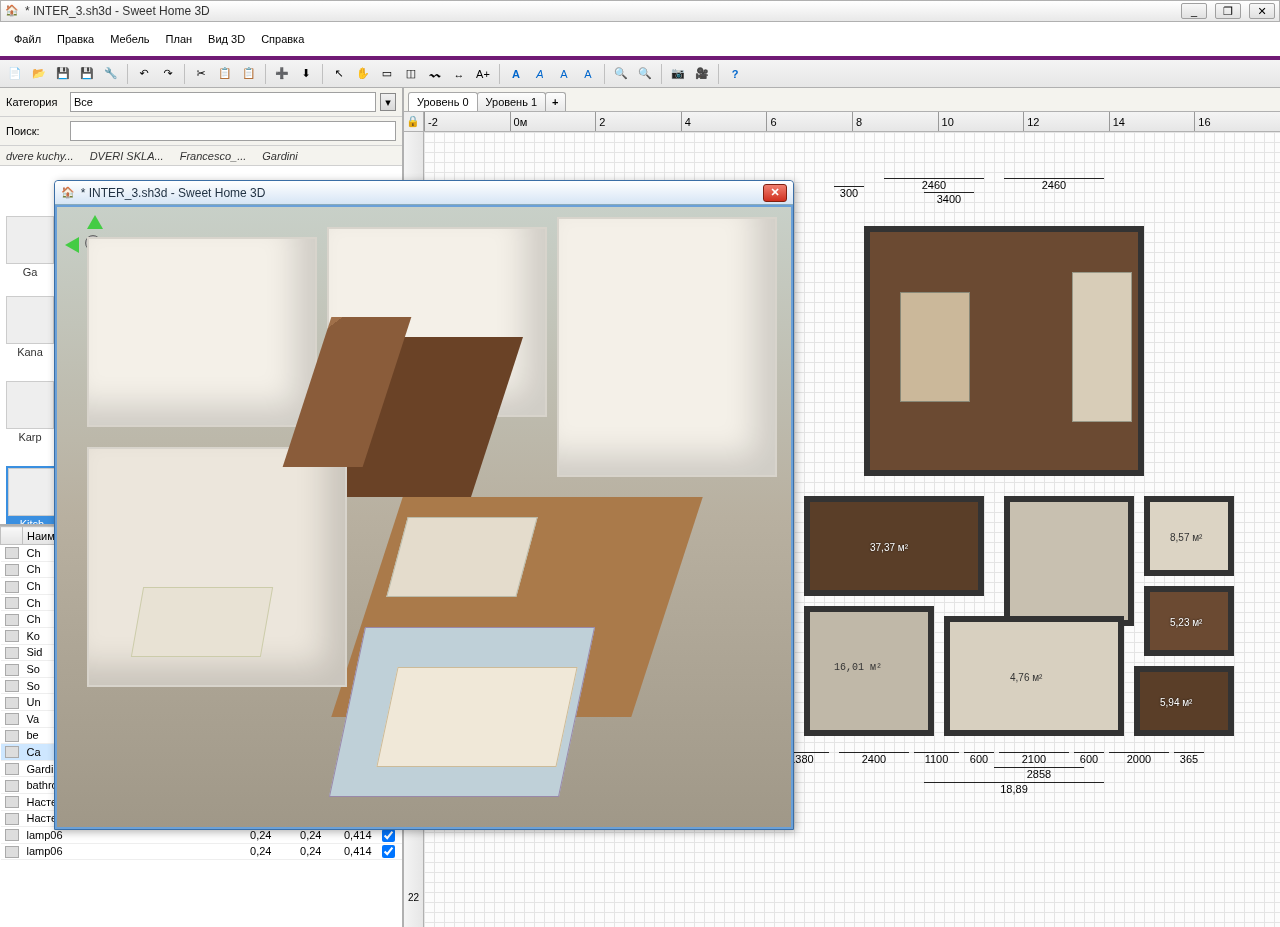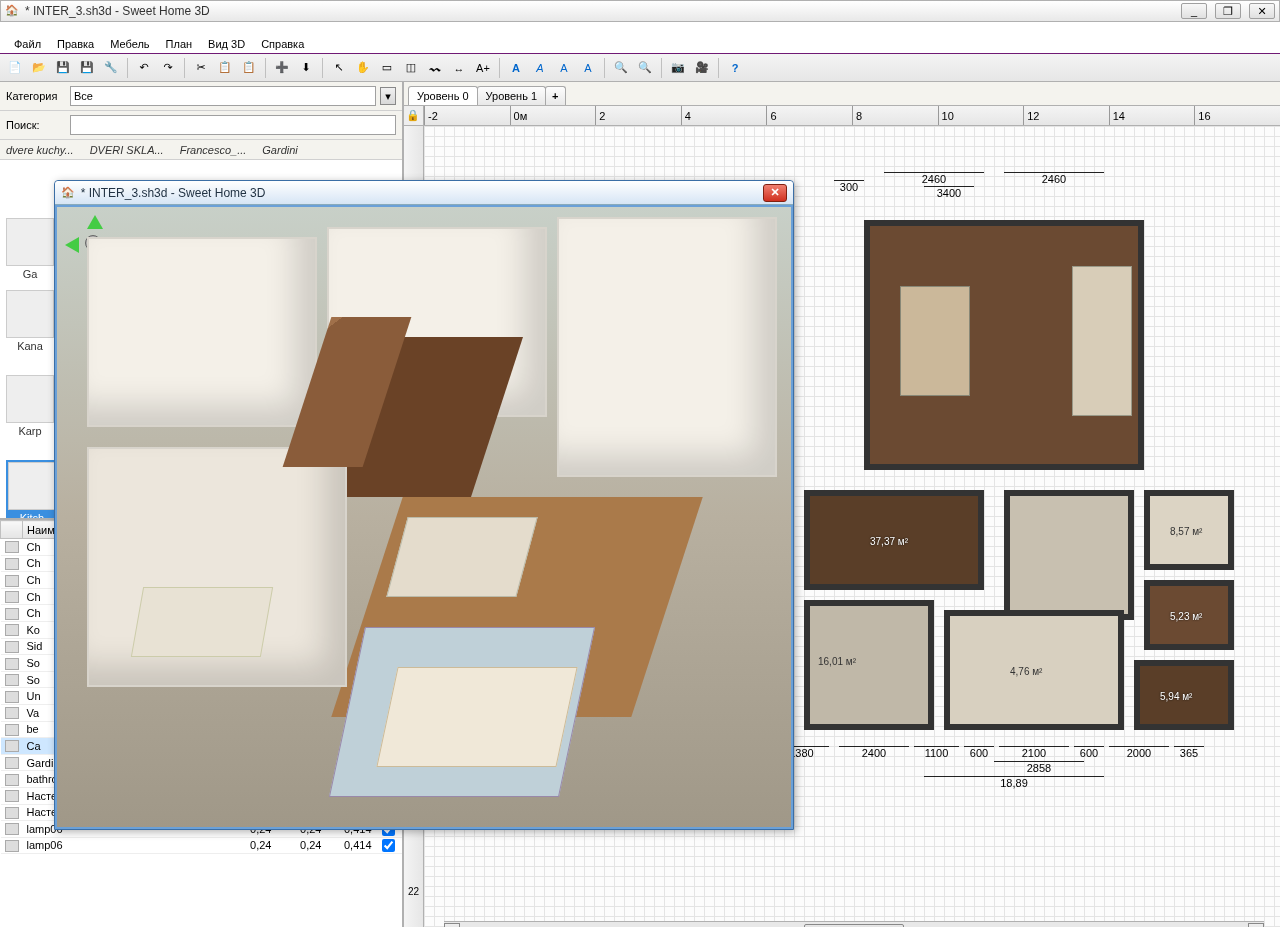--- a/index.html
+++ b/index.html
@@ -1,21 +1,21 @@
 <!DOCTYPE html>
 <html><head>
 <meta charset="utf-8">
 <style>
 * { margin: 0; padding: 0; box-sizing: border-box; font-family: Tahoma, Arial, sans-serif; font-size: 11px; }
 body { background: #ece9d8; overflow: hidden; width: 1280px; height: 927px; }
 .titlebar { height: 22px; background: linear-gradient(#fff,#e8e8e8); border: 1px solid #b0b0b0; display: flex; align-items: center; padding: 0 4px; gap: 6px; }
 .titlebar .icon { width: 14px; height: 14px; }
 .titlebar .title { flex: 1; color: #333; font-size: 12px; }
 .titlebar .winbtn { width: 26px; height: 16px; border: 1px solid #a0a0a0; background: linear-gradient(#f8f8f8,#e0e0e0); border-radius: 2px; margin-left: 2px; display: flex; align-items: center; justify-content: center; cursor: pointer; }
-.menubar { height: 32px; background: #fff; border-bottom: 1px solid #701a75; display: flex; align-items: flex-end; padding: 0 6px; }
+.menubar { height: 38px; background: #fff; border-bottom: 4px solid #701a75; display: flex; align-items: center; padding: 0 6px; }
 .menubar .menu { padding: 3px 8px; cursor: pointer; }
 .toolbar { height: 28px; background: linear-gradient(#f4f4f4,#e6e6e6); border-bottom: 1px solid #b0b0b0; display: flex; align-items: center; padding: 0 4px; gap: 2px; }
 .tbtn { width: 22px; height: 22px; border: 1px solid transparent; display: flex; align-items: center; justify-content: center; cursor: pointer; border-radius: 2px; }
 .sep { width: 1px; height: 20px; background: #c0c0c0; margin: 0 3px; }
 .content { display: flex; height: calc(927px - 22px - 22px - 28px); }
 .leftpanel { width: 404px; border-right: 2px solid #b0b0b0; display: flex; flex-direction: column; background: #f4f3ee; }
 .filterrow { display: flex; align-items: center; padding: 4px 6px; gap: 4px; border-bottom: 1px solid #d0d0d0; }
 .filterrow label { min-width: 60px; }
 .filterrow select, .filterrow input { flex: 1; height: 20px; border: 1px solid #a0a0a0; padding: 1px 3px; }
 .dropdown-arrow { width: 16px; height: 18px; background: linear-gradient(#f0f0f0,#d8d8d8); border: 1px solid #888; display: flex; align-items: center; justify-content: center; cursor: pointer; }
@@ -153,21 +153,21 @@
       <input type="text" value="" style="">
     </div>
     <div class="cat-strip">
       <span>dvere kuchy...</span>
       <span>DVERI SKLA...</span>
       <span>Francesco_...</span>
       <span>Gardini</span>
     </div>
 
     <div class="catalog">
-      <div class="cat-item" style="left:6px;top:58px;">
+      <div class="cat-item" style="left:6px;top:50px;">
         <div class="thumb"></div>
         <div>Ga</div>
       </div>
       <div class="cat-item" style="left:6px;top:130px;">
         <div class="thumb"></div>
         <div>Kana</div>
       </div>
       <div class="cat-item" style="left:6px;top:215px;">
         <div class="thumb"></div>
         <div>Karp</div>
@@ -395,21 +395,21 @@
               <div class="room-label" style="left:60px;top:40px;">37,37 м²</div>
             </div>
           <div class="room r3"></div>
           <div class="room r4">
               <div class="room-label" style="left:20px;top:30px;color:#333;text-shadow:none;">8,57 м²</div>
             </div>
           <div class="room r5">
               <div class="room-label" style="left:20px;top:25px;">5,23 м²</div>
             </div>
           <div class="room r6">
-              <div class="room-label" style="left:8px;top:50px;color:#333;text-shadow:none;">16,01 м²</div>
+              <div class="room-label" style="left:24px;top:50px;color:#333;text-shadow:none;font-family:Liberation Mono, monospace;">16,01 м²</div>
             </div>
           <div class="room r7">
               <div class="room-label" style="left:60px;top:50px;color:#333;text-shadow:none;">4,76 м²</div>
             </div>
           <div class="room r8">
               <div class="room-label" style="left:20px;top:25px;">5,94 м²</div>
             </div>
 
           <div class="dim-line" style="left:-30px;top:580px;width:55px;"><span>1380</span></div>
           <div class="dim-line" style="left:35px;top:580px;width:70px;"><span>2400</span></div>

